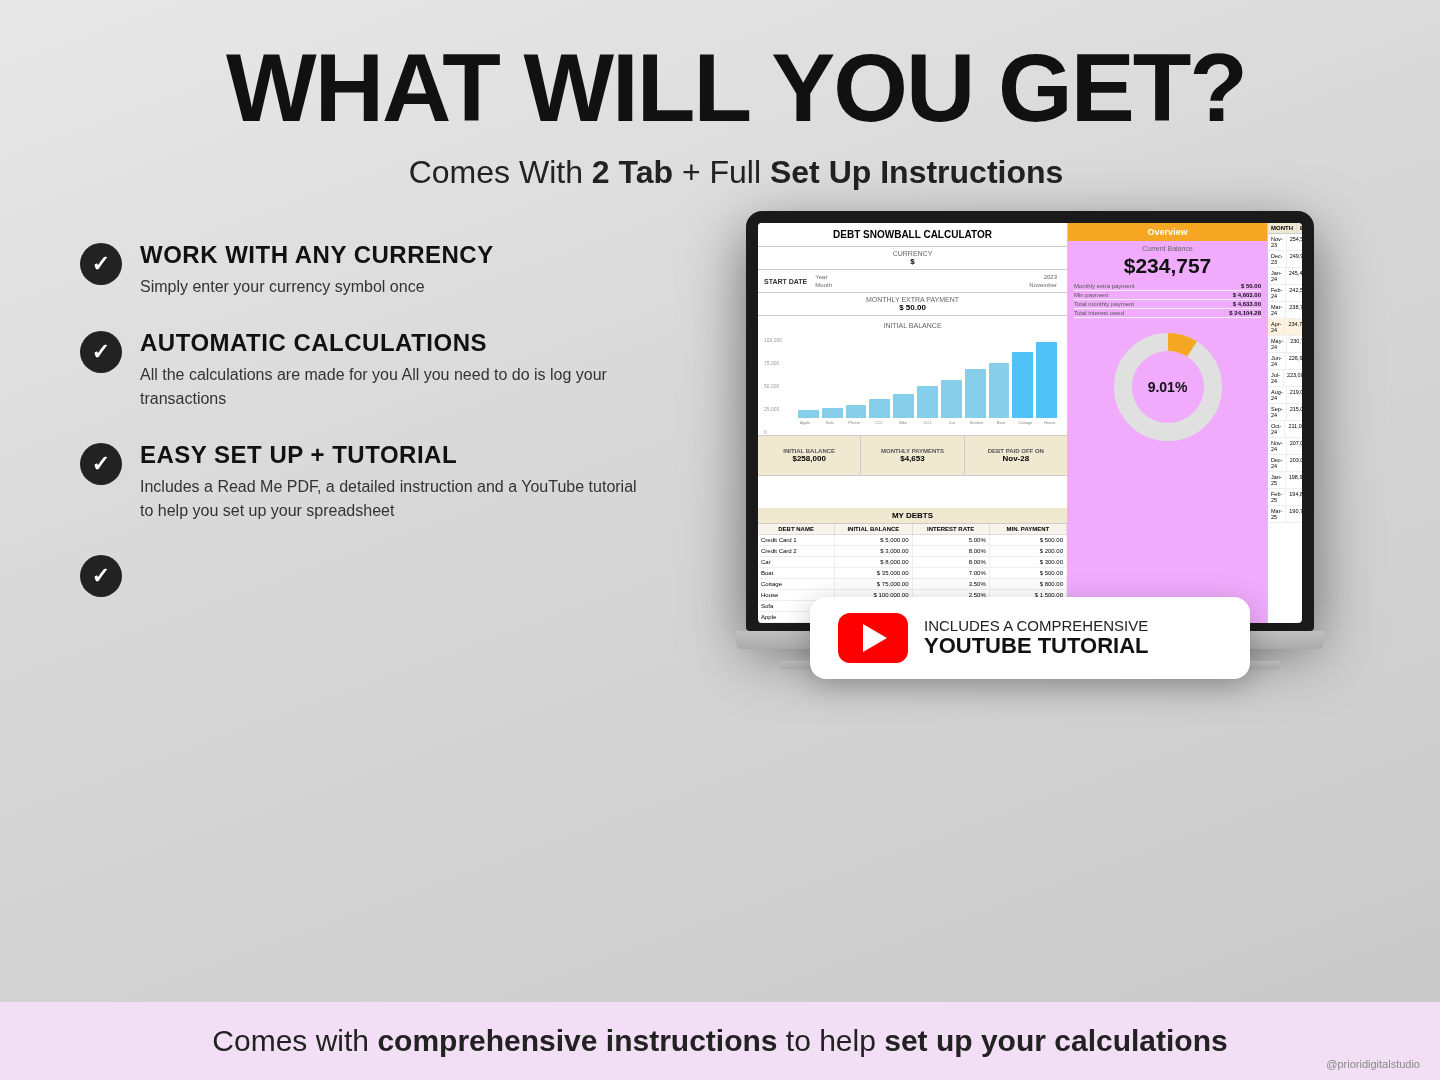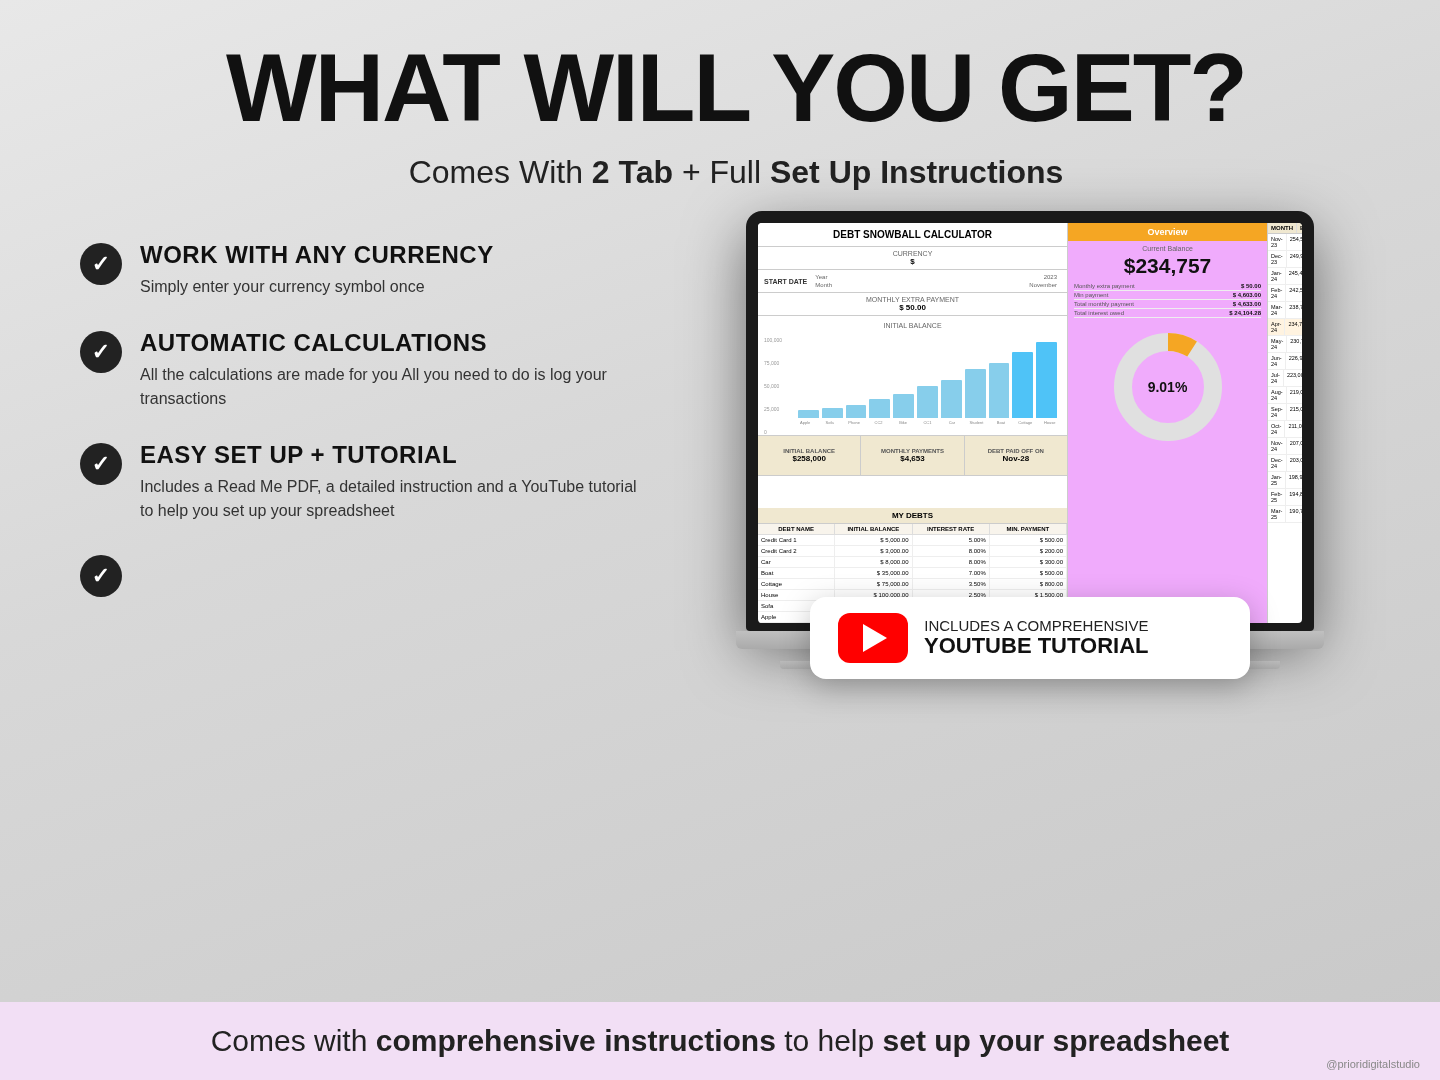--- a/index.html
+++ b/index.html
@@ -389,21 +389,20 @@
       height: 0;
       border-top: 14px solid transparent;
       border-bottom: 14px solid transparent;
       border-left: 24px solid white;
       margin-left: 4px;
     }
 
     .yt-text {
       display: flex;
       flex-direction: column;
-      align-items: flex-end;
     }
     .yt-text-top {
       font-size: 15px;
       font-weight: 400;
       color: #222;
     }
     .yt-text-bottom {
       font-size: 22px;
       font-weight: 900;
       color: #111;
@@ -803,18 +802,18 @@
           </div>
         </div>
 
       </div>
 
     </div>
 
   </div>
 
   <div class="footer-bar">
-    <span>Comes with </span><strong>comprehensive instructions</strong><span> to help </span><strong>set up your spreadsheet</strong>
+    <span>Comes with </span><strong>comprehensive instructions</strong><span> to help </span><strong>set up your calculations</strong>
   </div>
 
   <div class="watermark">@prioridigitalstudio</div>
 
 </div>
 
 </body></html>

